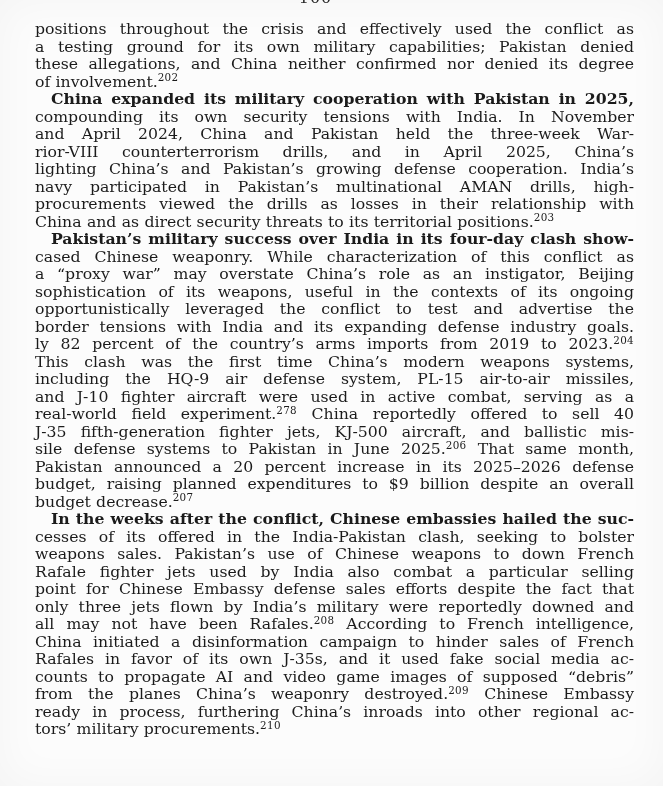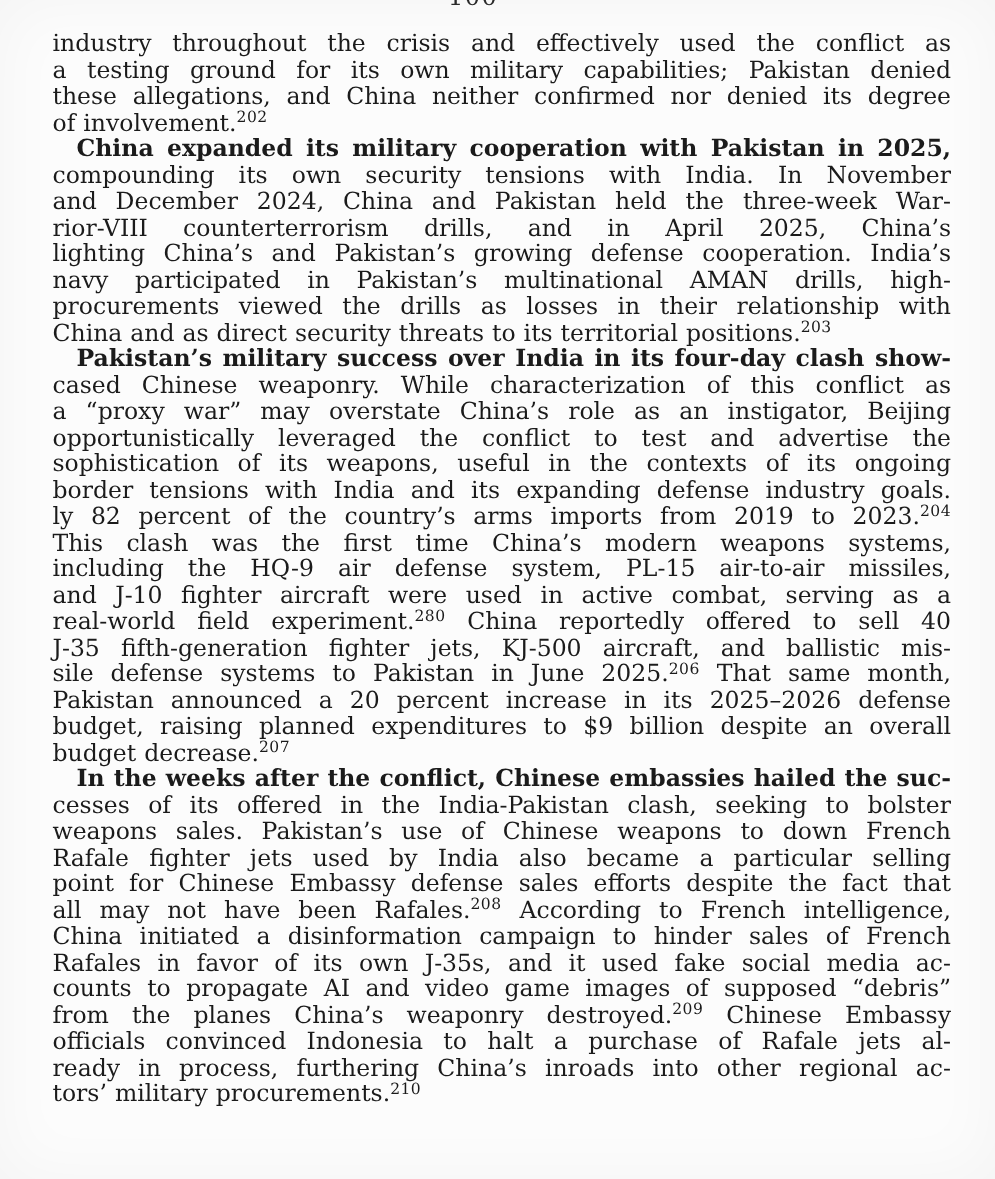--- a/index.html
+++ b/index.html
@@ -60,62 +60,62 @@
     letter-spacing: 0.3px;
   }
 </style>
 </head>
 <body>
 
 <div class="page">
   <div class="page-number">100</div>
   <div class="text-block">
       <div class="paragraph">
-        <div class="line">industry throughout the crisis and effectively used the conflict as</div>
+        <div class="line">positions throughout the crisis and effectively used the conflict as</div>
         <div class="line">a testing ground for its own military capabilities; Pakistan denied</div>
         <div class="line">these allegations, and China neither confirmed nor denied its degree</div>
         <div class="line para-last">of involvement.<sup class="fnref">202</sup></div>
       </div>
       <div class="paragraph">
         <div class="line indent">China expanded its military cooperation with Pakistan in 2025,</div>
         <div class="line">compounding its own security tensions with India. In November</div>
-        <div class="line">and December 2024, China and Pakistan held the three-week War-</div>
+        <div class="line">and April 2024, China and Pakistan held the three-week War-</div>
         <div class="line">rior-VIII counterterrorism drills, and in April 2025, China’s</div>
         <div class="line">lighting China’s and Pakistan’s growing defense cooperation. India’s</div>
         <div class="line">navy participated in Pakistan’s multinational AMAN drills, high-</div>
         <div class="line">procurements viewed the drills as losses in their relationship with</div>
         <div class="line para-last">China and as direct security threats to its territorial positions.<sup class="fnref">203</sup></div>
       </div>
       <div class="paragraph">
         <div class="line indent">Pakistan’s military success over India in its four-day clash show-</div>
         <div class="line">cased Chinese weaponry. While characterization of this conflict as</div>
         <div class="line">a “proxy war” may overstate China’s role as an instigator, Beijing</div>
+        <div class="line">sophistication of its weapons, useful in the contexts of its ongoing</div>
         <div class="line">opportunistically leveraged the conflict to test and advertise the</div>
-        <div class="line">sophistication of its weapons, useful in the contexts of its ongoing</div>
         <div class="line">border tensions with India and its expanding defense industry goals.</div>
         <div class="line">ly 82 percent of the country’s arms imports from 2019 to 2023.<sup class="fnref">204</sup></div>
         <div class="line">This clash was the first time China’s modern weapons systems,</div>
         <div class="line">including the HQ-9 air defense system, PL-15 air-to-air missiles,</div>
         <div class="line">and J-10 fighter aircraft were used in active combat, serving as a</div>
-        <div class="line">real-world field experiment.<sup class="fnref">280</sup> China reportedly offered to sell 40</div>
+        <div class="line">real-world field experiment.<sup class="fnref">278</sup> China reportedly offered to sell 40</div>
         <div class="line">J-35 fifth-generation fighter jets, KJ-500 aircraft, and ballistic mis-</div>
         <div class="line">sile defense systems to Pakistan in June 2025.<sup class="fnref">206</sup> That same month,</div>
         <div class="line">Pakistan announced a 20 percent increase in its 2025–2026 defense</div>
         <div class="line">budget, raising planned expenditures to $9 billion despite an overall</div>
         <div class="line para-last">budget decrease.<sup class="fnref">207</sup></div>
       </div>
       <div class="paragraph">
         <div class="line indent">In the weeks after the conflict, Chinese embassies hailed the suc-</div>
         <div class="line">cesses of its offered in the India-Pakistan clash, seeking to bolster</div>
         <div class="line">weapons sales. Pakistan’s use of Chinese weapons to down French</div>
-        <div class="line">Rafale fighter jets used by India also became a particular selling</div>
+        <div class="line">Rafale fighter jets used by India also combat a particular selling</div>
         <div class="line">point for Chinese Embassy defense sales efforts despite the fact that</div>
+        <div class="line">only three jets flown by India’s military were reportedly downed and</div>
         <div class="line">all may not have been Rafales.<sup class="fnref">208</sup> According to French intelligence,</div>
         <div class="line">China initiated a disinformation campaign to hinder sales of French</div>
         <div class="line">Rafales in favor of its own J-35s, and it used fake social media ac-</div>
         <div class="line">counts to propagate AI and video game images of supposed “debris”</div>
         <div class="line">from the planes China’s weaponry destroyed.<sup class="fnref">209</sup> Chinese Embassy</div>
-        <div class="line">officials convinced Indonesia to halt a purchase of Rafale jets al-</div>
         <div class="line">ready in process, furthering China’s inroads into other regional ac-</div>
         <div class="line para-last">tors’ military procurements.<sup class="fnref">210</sup></div>
       </div>
     </div>
 </div>
 
 </body></html>

